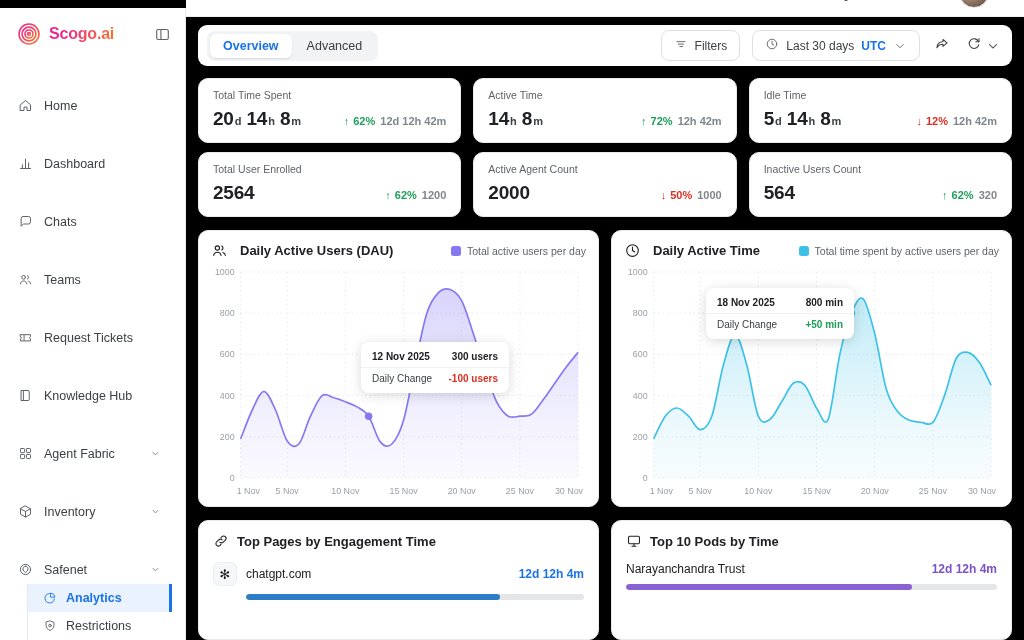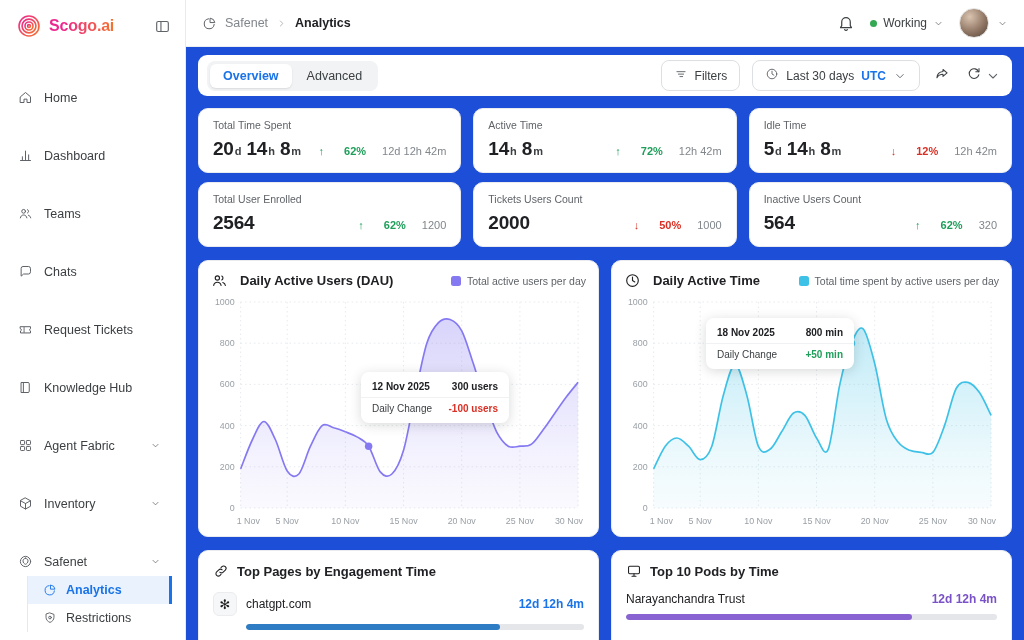--- a/index.html
+++ b/index.html
@@ -1,18 +1,18 @@
 <!DOCTYPE html>
 <html><head>
 <meta charset="utf-8">
 <style>
   html,body{margin:0;padding:0;background:#dfe2e6;}
   *{box-sizing:border-box;}
-  .app{width:1024px;height:640px;display:flex;background:#1d4ed8;overflow:hidden;position:relative;
-       font-family:"Liberation Sans","DejaVu Sans",sans-serif;color:#202124;}
+  .app{width:1024px;height:640px;display:flex;background:#000000;overflow:hidden;position:relative;
+       font-family:"Liberation Sans","DejaVu Sans",sans-serif;color:#202124;align-items:flex-end;}
 
   
   .sidebar{flex:0 0 186px;background:#fff;border-right:1px solid #e8eaed;display:flex;flex-direction:column;}
   .logo-row{display:flex;align-items:center;gap:7px;padding:13px 14px 11px 16px;}
   .logo-mark svg{width:26px;height:26px;display:block;}
   .logo-text{font-size:16px;font-weight:800;letter-spacing:-.2px;
      background:linear-gradient(90deg,#ec268f 20%,#f4742e);-webkit-background-clip:text;background-clip:text;color:transparent;}
   .collapse-btn{margin-left:auto;color:#5f6368;cursor:pointer;display:flex;}
   .collapse-btn svg{width:17px;height:17px;}
   .nav{padding-top:4px;}
@@ -67,22 +67,22 @@
   .content{flex:1;padding:12px 12px 0;overflow:hidden;}
   .stats-grid{display:grid;grid-template-columns:1fr 1fr 1fr;gap:9px 12px;}
   .stat-card{background:#fff;border:1px solid #e9ebee;border-radius:10px;padding:10px 14px 12px;}
   .stat-title{font-size:10.5px;color:#5f6368;margin-bottom:7px;}
   .stat-row{display:flex;align-items:baseline;justify-content:space-between;}
   .stat-value{white-space:nowrap;}
   .sv-num{font-size:19px;font-weight:700;color:#202124;letter-spacing:-.2px;}
   .sv-unit{font-size:11px;font-weight:600;color:#3c4043;margin:0 5px 0 1px;}
   .delta{font-size:11px;display:flex;align-items:baseline;gap:4px;white-space:nowrap;}
   .delta .arrow{font-size:11px;}
-  .delta .pct{font-weight:700;margin-left:16px;}
-  .delta .ref{color:#80868b;margin-left:12px;font-weight:400;}
+  .delta .pct{font-weight:700;}
+  .delta .ref{color:#80868b;margin-left:1px;font-weight:700;}
   .up{color:#1e9e5a;} .down{color:#d93025;}
 
   .charts-row{display:grid;grid-template-columns:1fr 1fr;gap:12px;margin-top:13px;}
   .chart-card{background:#fff;border:1px solid #e9ebee;border-radius:10px;padding:11px 12px 4px;}
   .chart-head{display:flex;align-items:center;gap:12px;}
   .chart-head .cico{display:flex;color:#202124;}
   .chart-head .cico svg{width:17px;height:17px;}
   .chart-title{font-size:13px;font-weight:700;color:#202124;}
   .chart-legend{margin-left:auto;display:flex;align-items:center;gap:6px;font-size:10.5px;color:#5f6368;}
   .legend-chip{width:10px;height:10px;border-radius:2.5px;flex:0 0 10px;}
@@ -155,33 +155,33 @@
           <span class="nico">
             <svg viewBox="0 0 24 24" fill="none" stroke="currentColor" stroke-width="1.6" stroke-linecap="round" stroke-linejoin="round">
               <path d="M4 20h16M7 20v-6M12 20V5M17 20v-9"></path>
             </svg>
           </span>
           <span>Dashboard</span>
         </div>
         <div class="nav-item">
           <span class="nico">
             <svg viewBox="0 0 24 24" fill="none" stroke="currentColor" stroke-width="1.6" stroke-linecap="round" stroke-linejoin="round">
+              <path d="M20 13a3 3 0 0 1-3 3H9l-4 3.4V7a3 3 0 0 1 3-3h9a3 3 0 0 1 3 3z"></path>
+            </svg>
+          </span>
+          <span>Chats</span>
+        </div>
+        <div class="nav-item">
+          <span class="nico">
+            <svg viewBox="0 0 24 24" fill="none" stroke="currentColor" stroke-width="1.6" stroke-linecap="round" stroke-linejoin="round">
               <circle cx="9" cy="8.5" r="3"></circle>
               <path d="M3.8 19c.5-2.9 2.6-4.6 5.2-4.6s4.7 1.7 5.2 4.6M15.2 5.8a3 3 0 0 1 0 5.4M16.7 14.8c2 .6 3.3 2.1 3.6 4.2"></path>
             </svg>
           </span>
           <span>Teams</span>
-        </div>
-        <div class="nav-item">
-          <span class="nico">
-            <svg viewBox="0 0 24 24" fill="none" stroke="currentColor" stroke-width="1.6" stroke-linecap="round" stroke-linejoin="round">
-              <path d="M20 13a3 3 0 0 1-3 3H9l-4 3.4V7a3 3 0 0 1 3-3h9a3 3 0 0 1 3 3z"></path>
-            </svg>
-          </span>
-          <span>Chats</span>
         </div>
         <div class="nav-item">
           <span class="nico">
             <svg viewBox="0 0 24 24" fill="none" stroke="currentColor" stroke-width="1.6" stroke-linecap="round" stroke-linejoin="round">
               <path d="M4 7.5h16v3.1a2 2 0 0 0 0 3.8v3.1H4v-3.1a2 2 0 0 0 0-3.8z"></path>
               <path d="M9.7 8.8v1.6M9.7 11.9v1.6M9.7 15v1.4"></path>
             </svg>
           </span>
           <span>Request Tickets</span>
         </div>
@@ -389,21 +389,21 @@
             <div class="stat-row">
               <span class="stat-value"><span class="sv-num">2564</span></span>
               <span class="delta">
                 <span class="arrow up">↑</span>
                 <span class="pct up">62%</span>
                 <span class="ref">1200</span>
               </span>
             </div>
           </div>
           <div class="stat-card">
-            <div class="stat-title">Tickets Users Count</div>
+            <div class="stat-title">Active Agent Count</div>
             <div class="stat-row">
               <span class="stat-value"><span class="sv-num">2000</span></span>
               <span class="delta">
                 <span class="arrow down">↓</span>
                 <span class="pct down">50%</span>
                 <span class="ref">1000</span>
               </span>
             </div>
           </div>
           <div class="stat-card">

